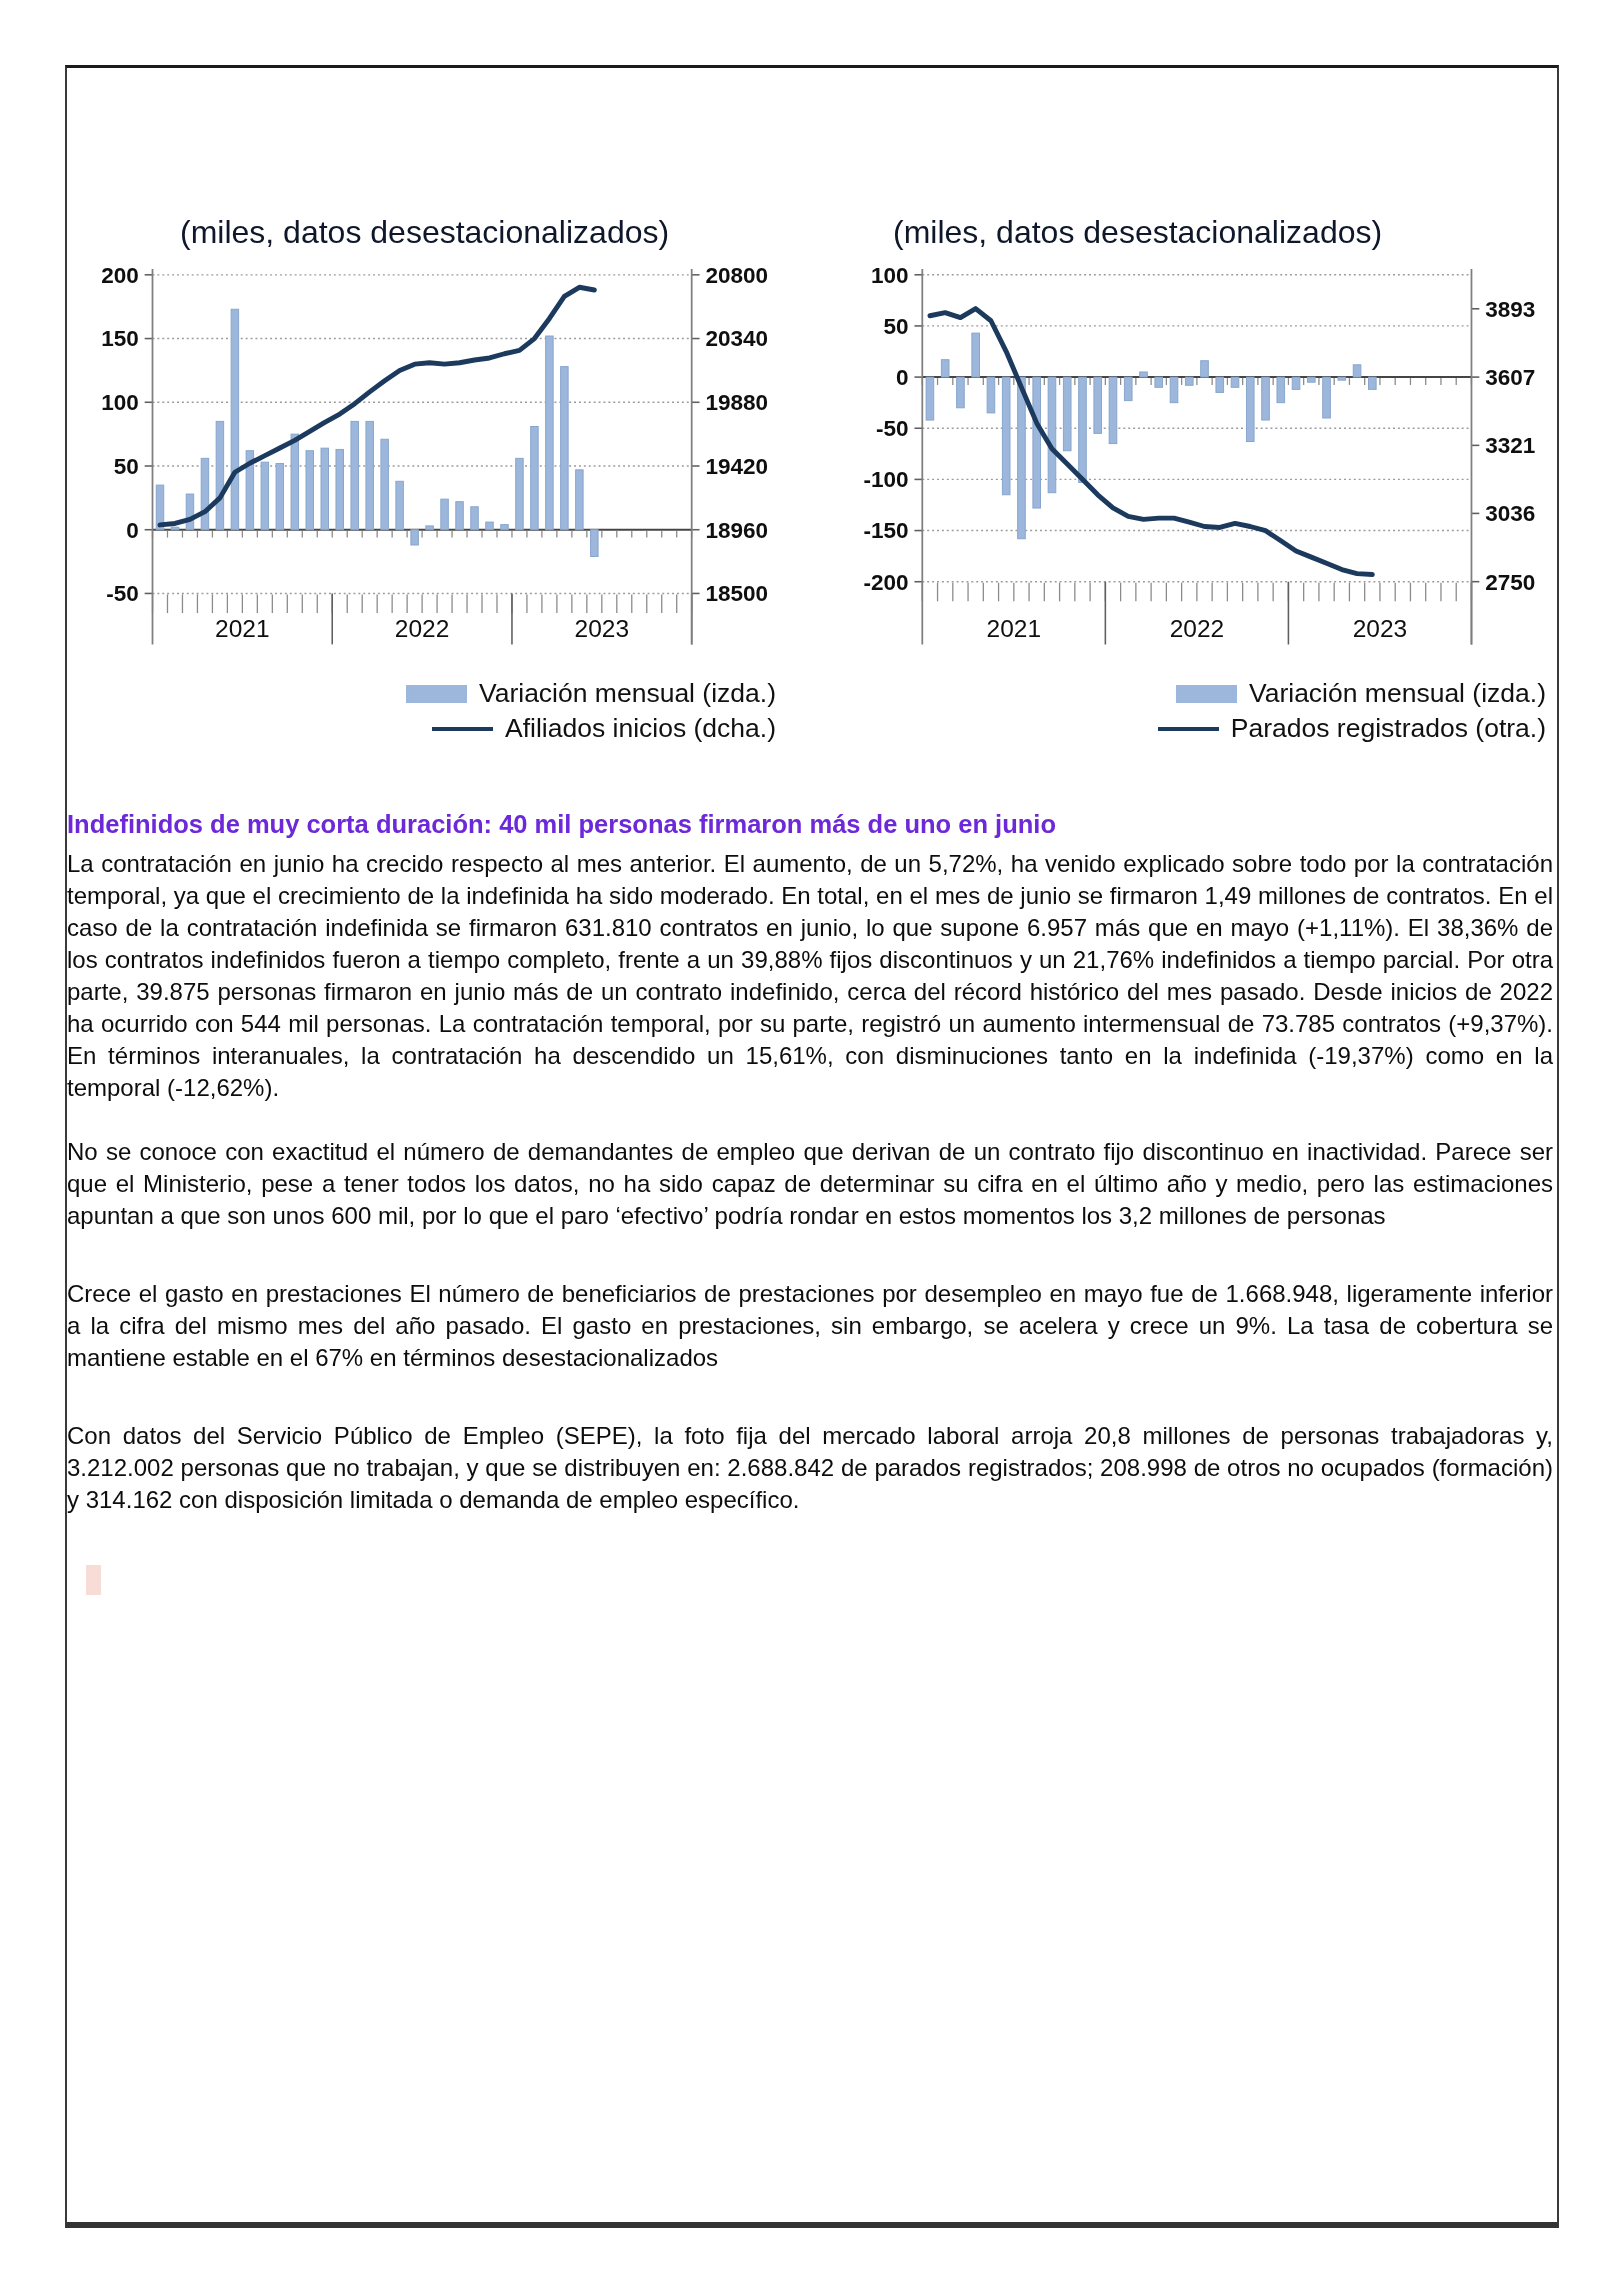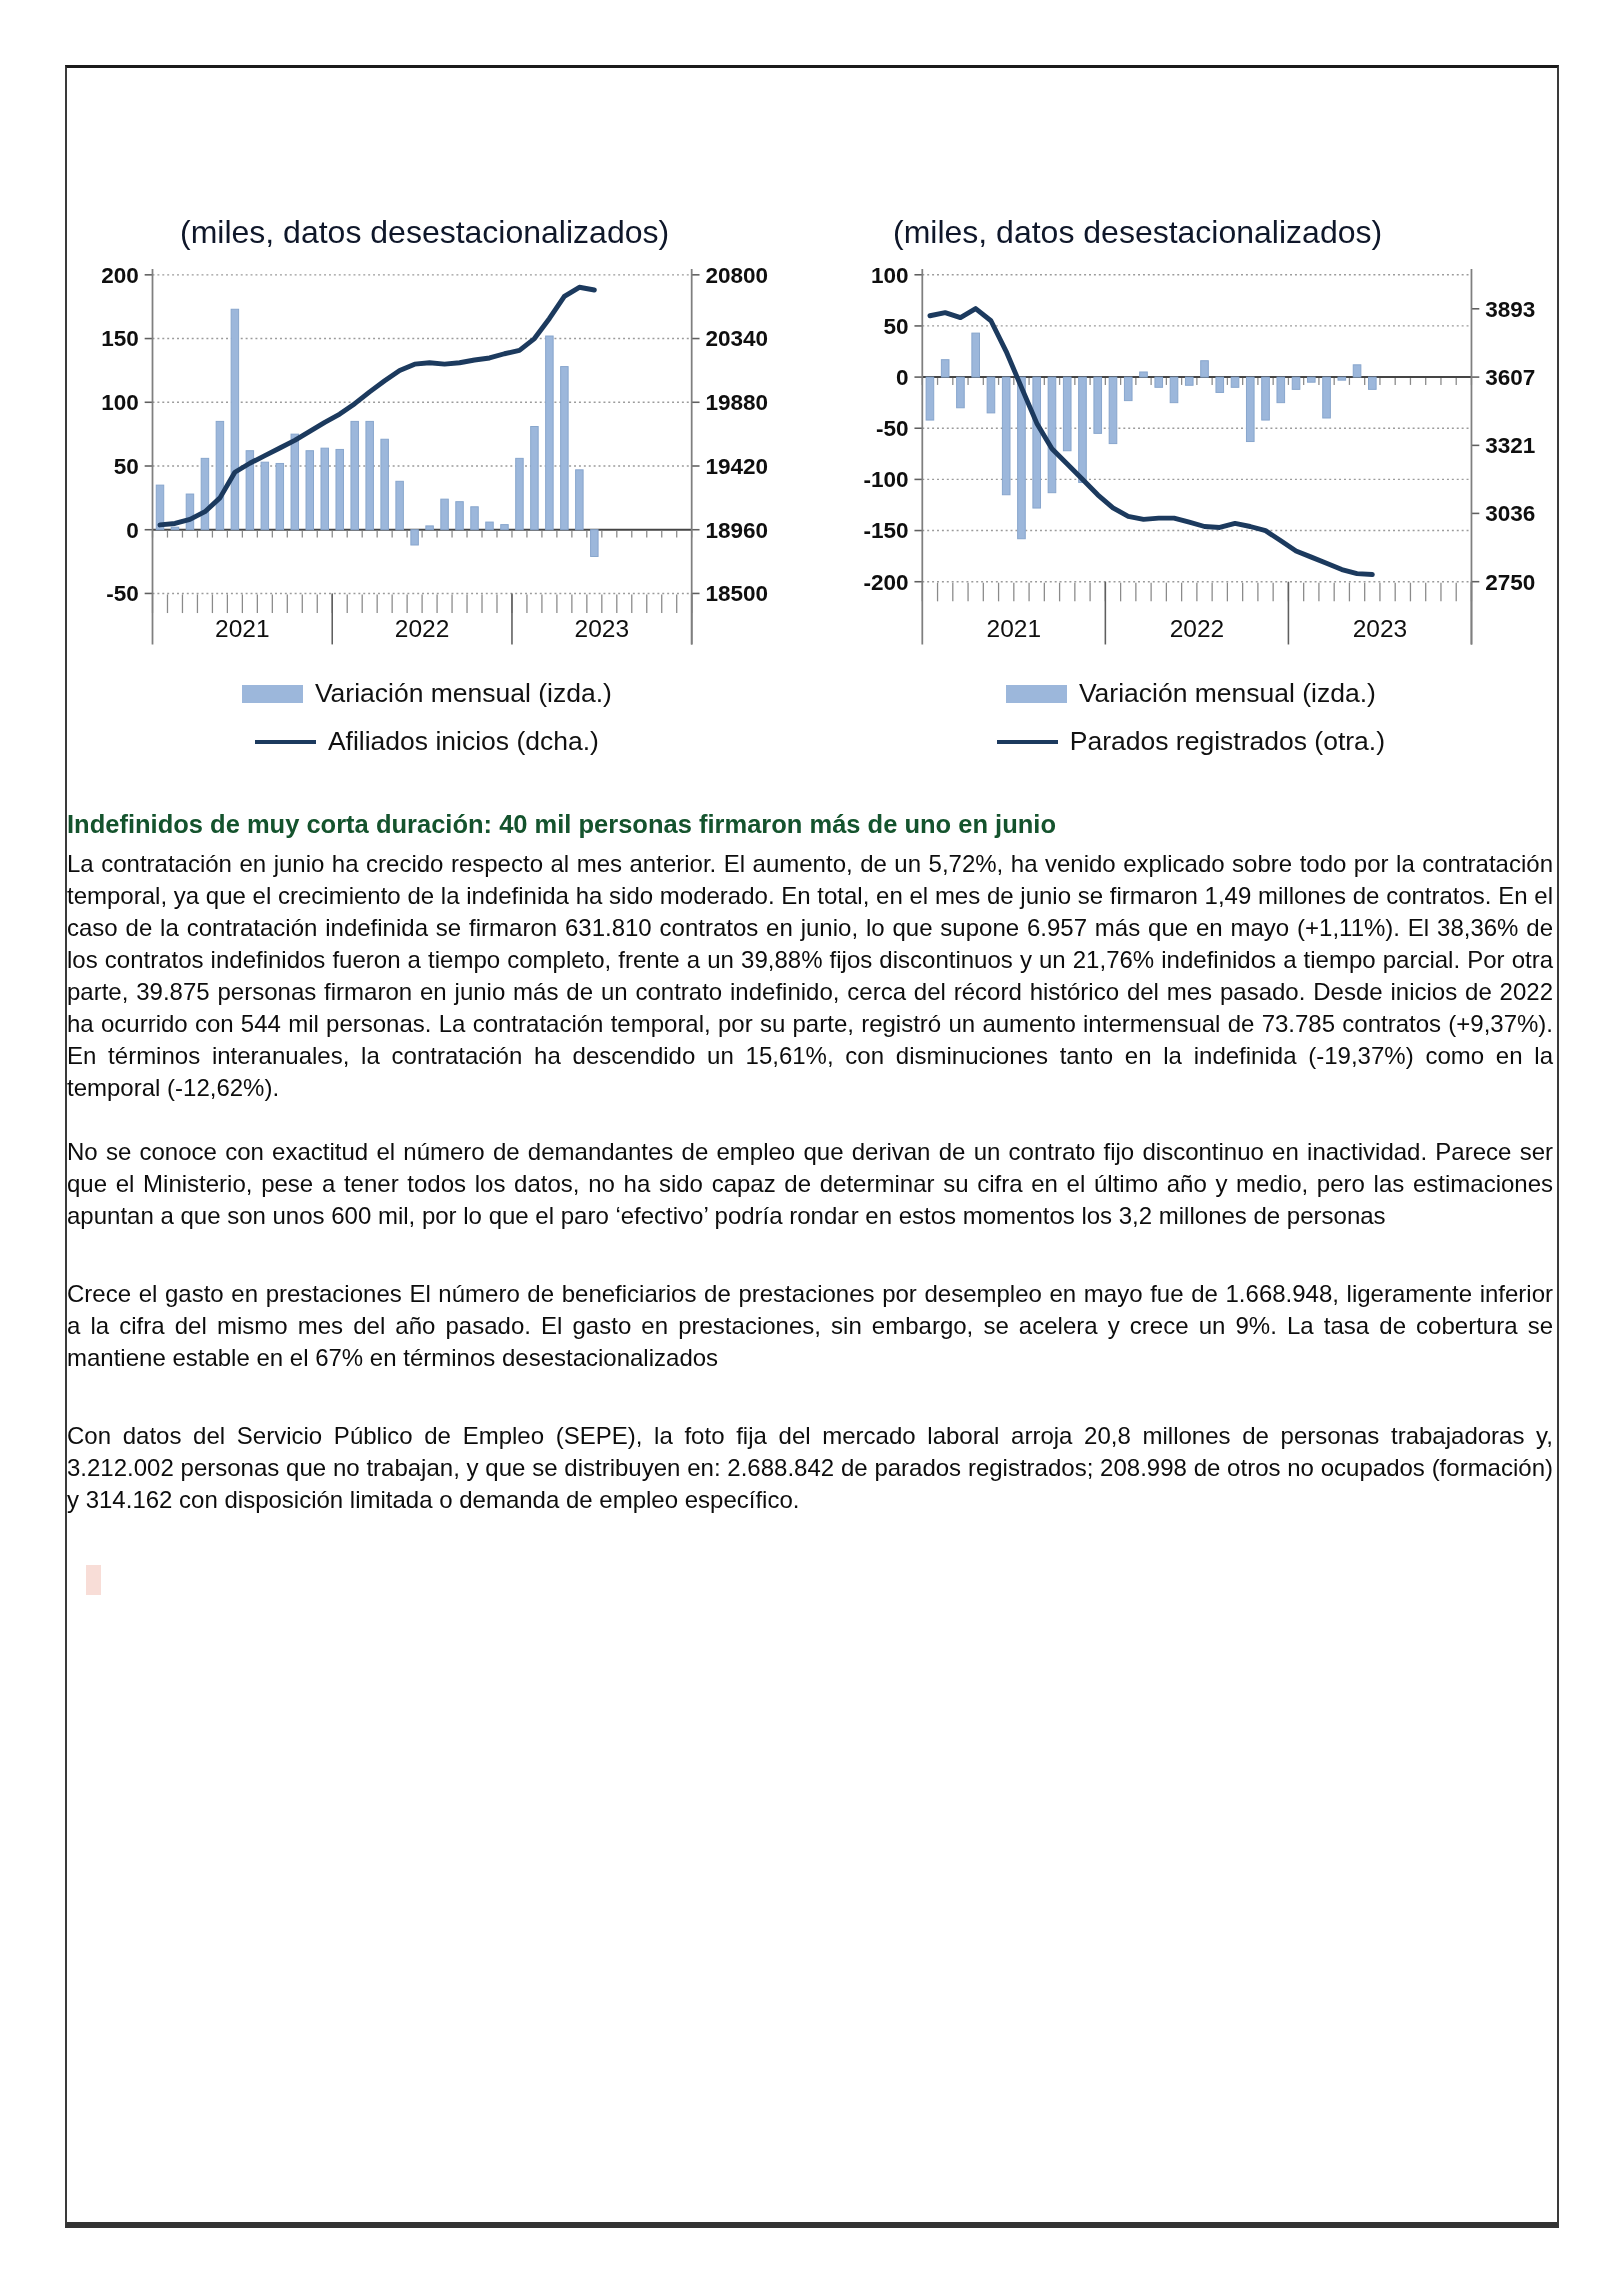--- a/index.html
+++ b/index.html
@@ -24,21 +24,21 @@
   svg.plot{display:block;margin-top:13.7px;}
   svg .grid{stroke:#9b9b9b;stroke-width:1.4;stroke-dasharray:2 3;fill:none;}
   svg .axis0{stroke:#454545;stroke-width:2;}
   svg .axisv{stroke:#7f7f7f;stroke-width:1.8;}
   svg .tick{stroke:#5f5f5f;stroke-width:1.6;}
   svg .mtick{stroke:#8a8a8a;stroke-width:1.3;}
   svg .axlab{font-family:"Liberation Sans",sans-serif;font-size:23px;font-weight:600;fill:#0f0f0f;}
   svg .yearlab{font-family:"Liberation Sans",sans-serif;font-size:25px;fill:#0f0f0f;}
   svg .bar{stroke-width:1;}
   svg .series{fill:none;stroke-width:5;stroke-linejoin:round;stroke-linecap:round;}
-  .legend{margin-top:9.8px;display:flex;flex-direction:column;align-items:center;gap:17px;}
+  .legend{margin-top:9.8px;display:flex;flex-direction:column;align-items:flex-end;gap:4px;}
   .legend-row{display:flex;align-items:center;gap:11.8px;}
   .legend-swatch-bar{width:61px;height:18.6px;}
   .legend-swatch-line{width:61px;height:4.9px;}
   .legend-label{font-size:26.5px;color:#111111;}
   
   .article{
     position:absolute;left:67px;top:808px;width:1486px;
     font-size:24px;line-height:32px;color:#0d0d0d;z-index:1;
   }
   .article-heading{
@@ -373,20 +373,20 @@
       <div class="legend-row">
         <span class="legend-swatch-line" style="background: rgb(28, 58, 94);"></span>
         <span class="legend-label">Parados registrados (otra.)</span>
       </div>
     </div>
   </div>
 
   <div class="highlight-mark"></div>
 
   <div class="article">
-    <h2 class="article-heading" style="color: #14532d;">Indefinidos de muy corta duración: 40 mil personas firmaron más de uno en junio</h2>
+    <h2 class="article-heading" style="color: #6d28d9;">Indefinidos de muy corta duración: 40 mil personas firmaron más de uno en junio</h2>
     <p class="gap-s">La contratación en junio ha crecido respecto al mes anterior. El aumento, de un 5,72%, ha venido explicado sobre todo por la contratación temporal, ya que el crecimiento de la indefinida ha sido moderado. En total, en el mes de junio se firmaron 1,49 millones de contratos. En el caso de la contratación indefinida se firmaron 631.810 contratos en junio, lo que supone 6.957 más que en mayo (+1,11%). El 38,36% de los contratos indefinidos fueron a tiempo completo, frente a un 39,88% fijos discontinuos y un 21,76% indefinidos a tiempo parcial. Por otra parte, 39.875 personas firmaron en junio más de un contrato indefinido, cerca del récord histórico del mes pasado. Desde inicios de 2022 ha ocurrido con 544 mil personas. La contratación temporal, por su parte, registró un aumento intermensual de 73.785 contratos (+9,37%). En términos interanuales, la contratación ha descendido un 15,61%, con disminuciones tanto en la indefinida (-19,37%) como en la temporal (-12,62%).</p>
     <p class="gap-l">No se conoce con exactitud el número de demandantes de empleo que derivan de un contrato fijo discontinuo en inactividad. Parece ser que el Ministerio, pese a tener todos los datos, no ha sido capaz de determinar su cifra en el último año y medio, pero las estimaciones apuntan a que son unos 600 mil, por lo que el paro ‘efectivo’ podría rondar en estos momentos los 3,2 millones de personas</p>
     <p class="gap-l">Crece el gasto en prestaciones El número de beneficiarios de prestaciones por desempleo en mayo fue de 1.668.948, ligeramente inferior a la cifra del mismo mes del año pasado. El gasto en prestaciones, sin embargo, se acelera y crece un 9%. La tasa de cobertura se mantiene estable en el 67% en términos desestacionalizados</p>
     <p>Con datos del Servicio Público de Empleo (SEPE), la foto fija del mercado laboral arroja 20,8 millones de personas trabajadoras y, 3.212.002 personas que no trabajan, y que se distribuyen en: 2.688.842 de parados registrados; 208.998 de otros no ocupados (formación) y 314.162 con disposición limitada o demanda de empleo específico.</p>
   </div>
 </div>
 
 
 </body></html>

